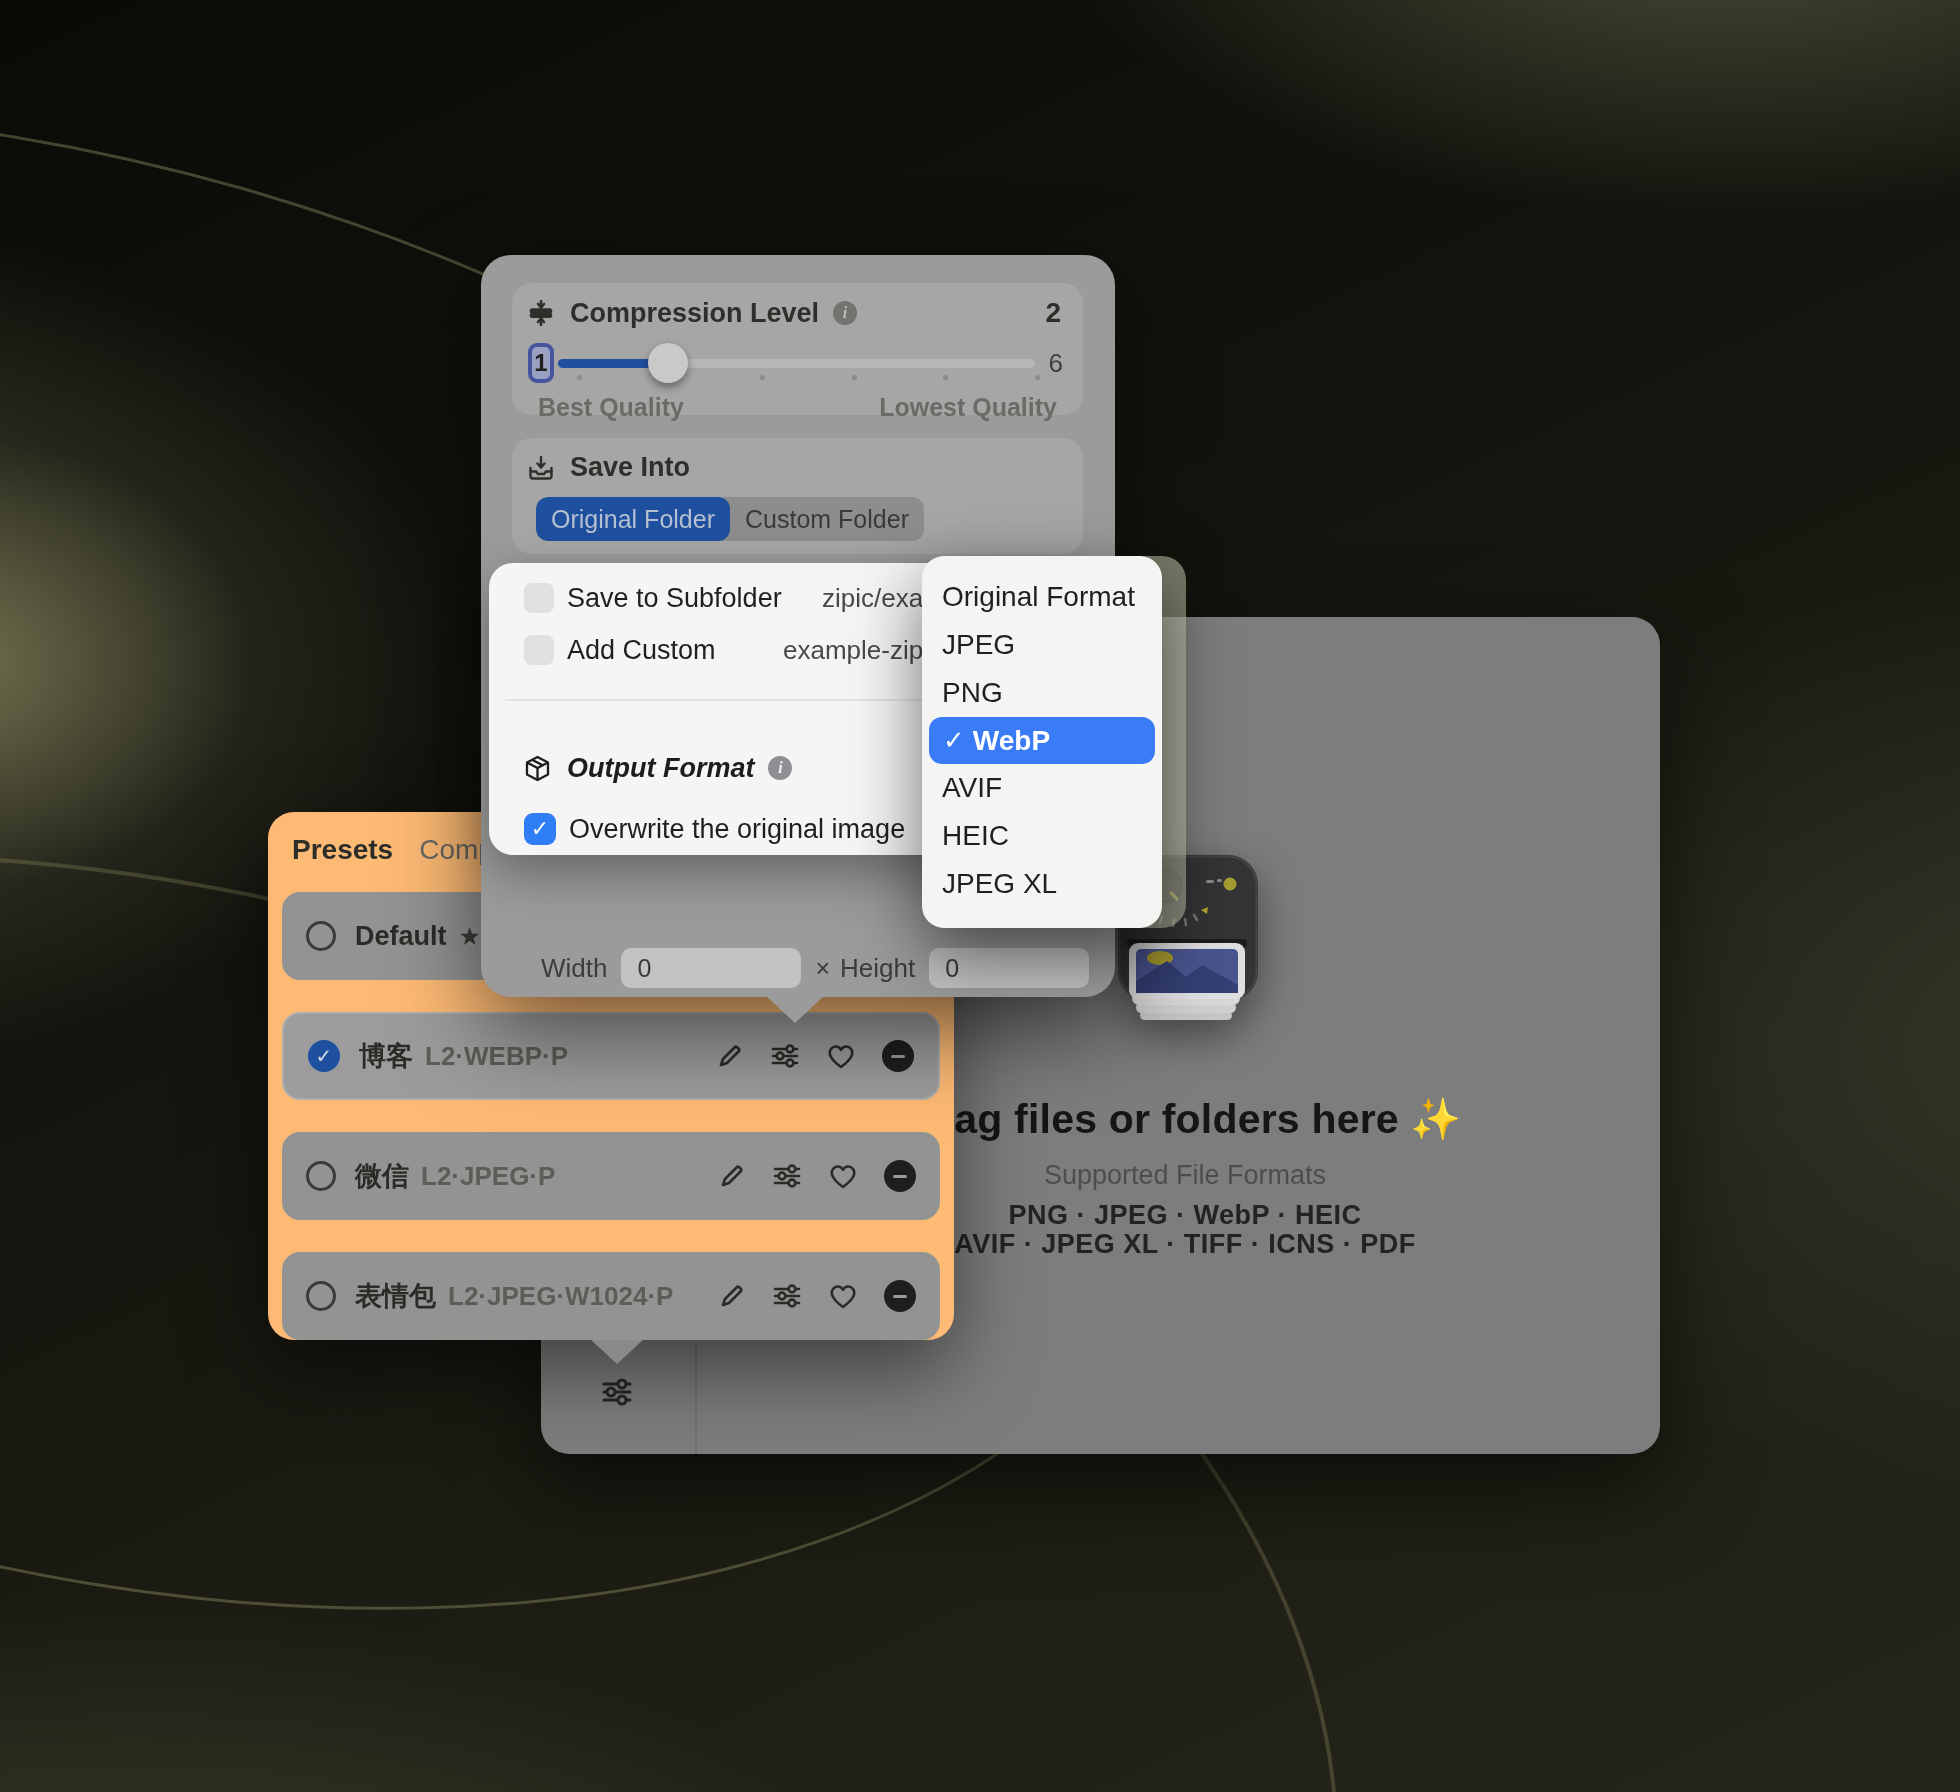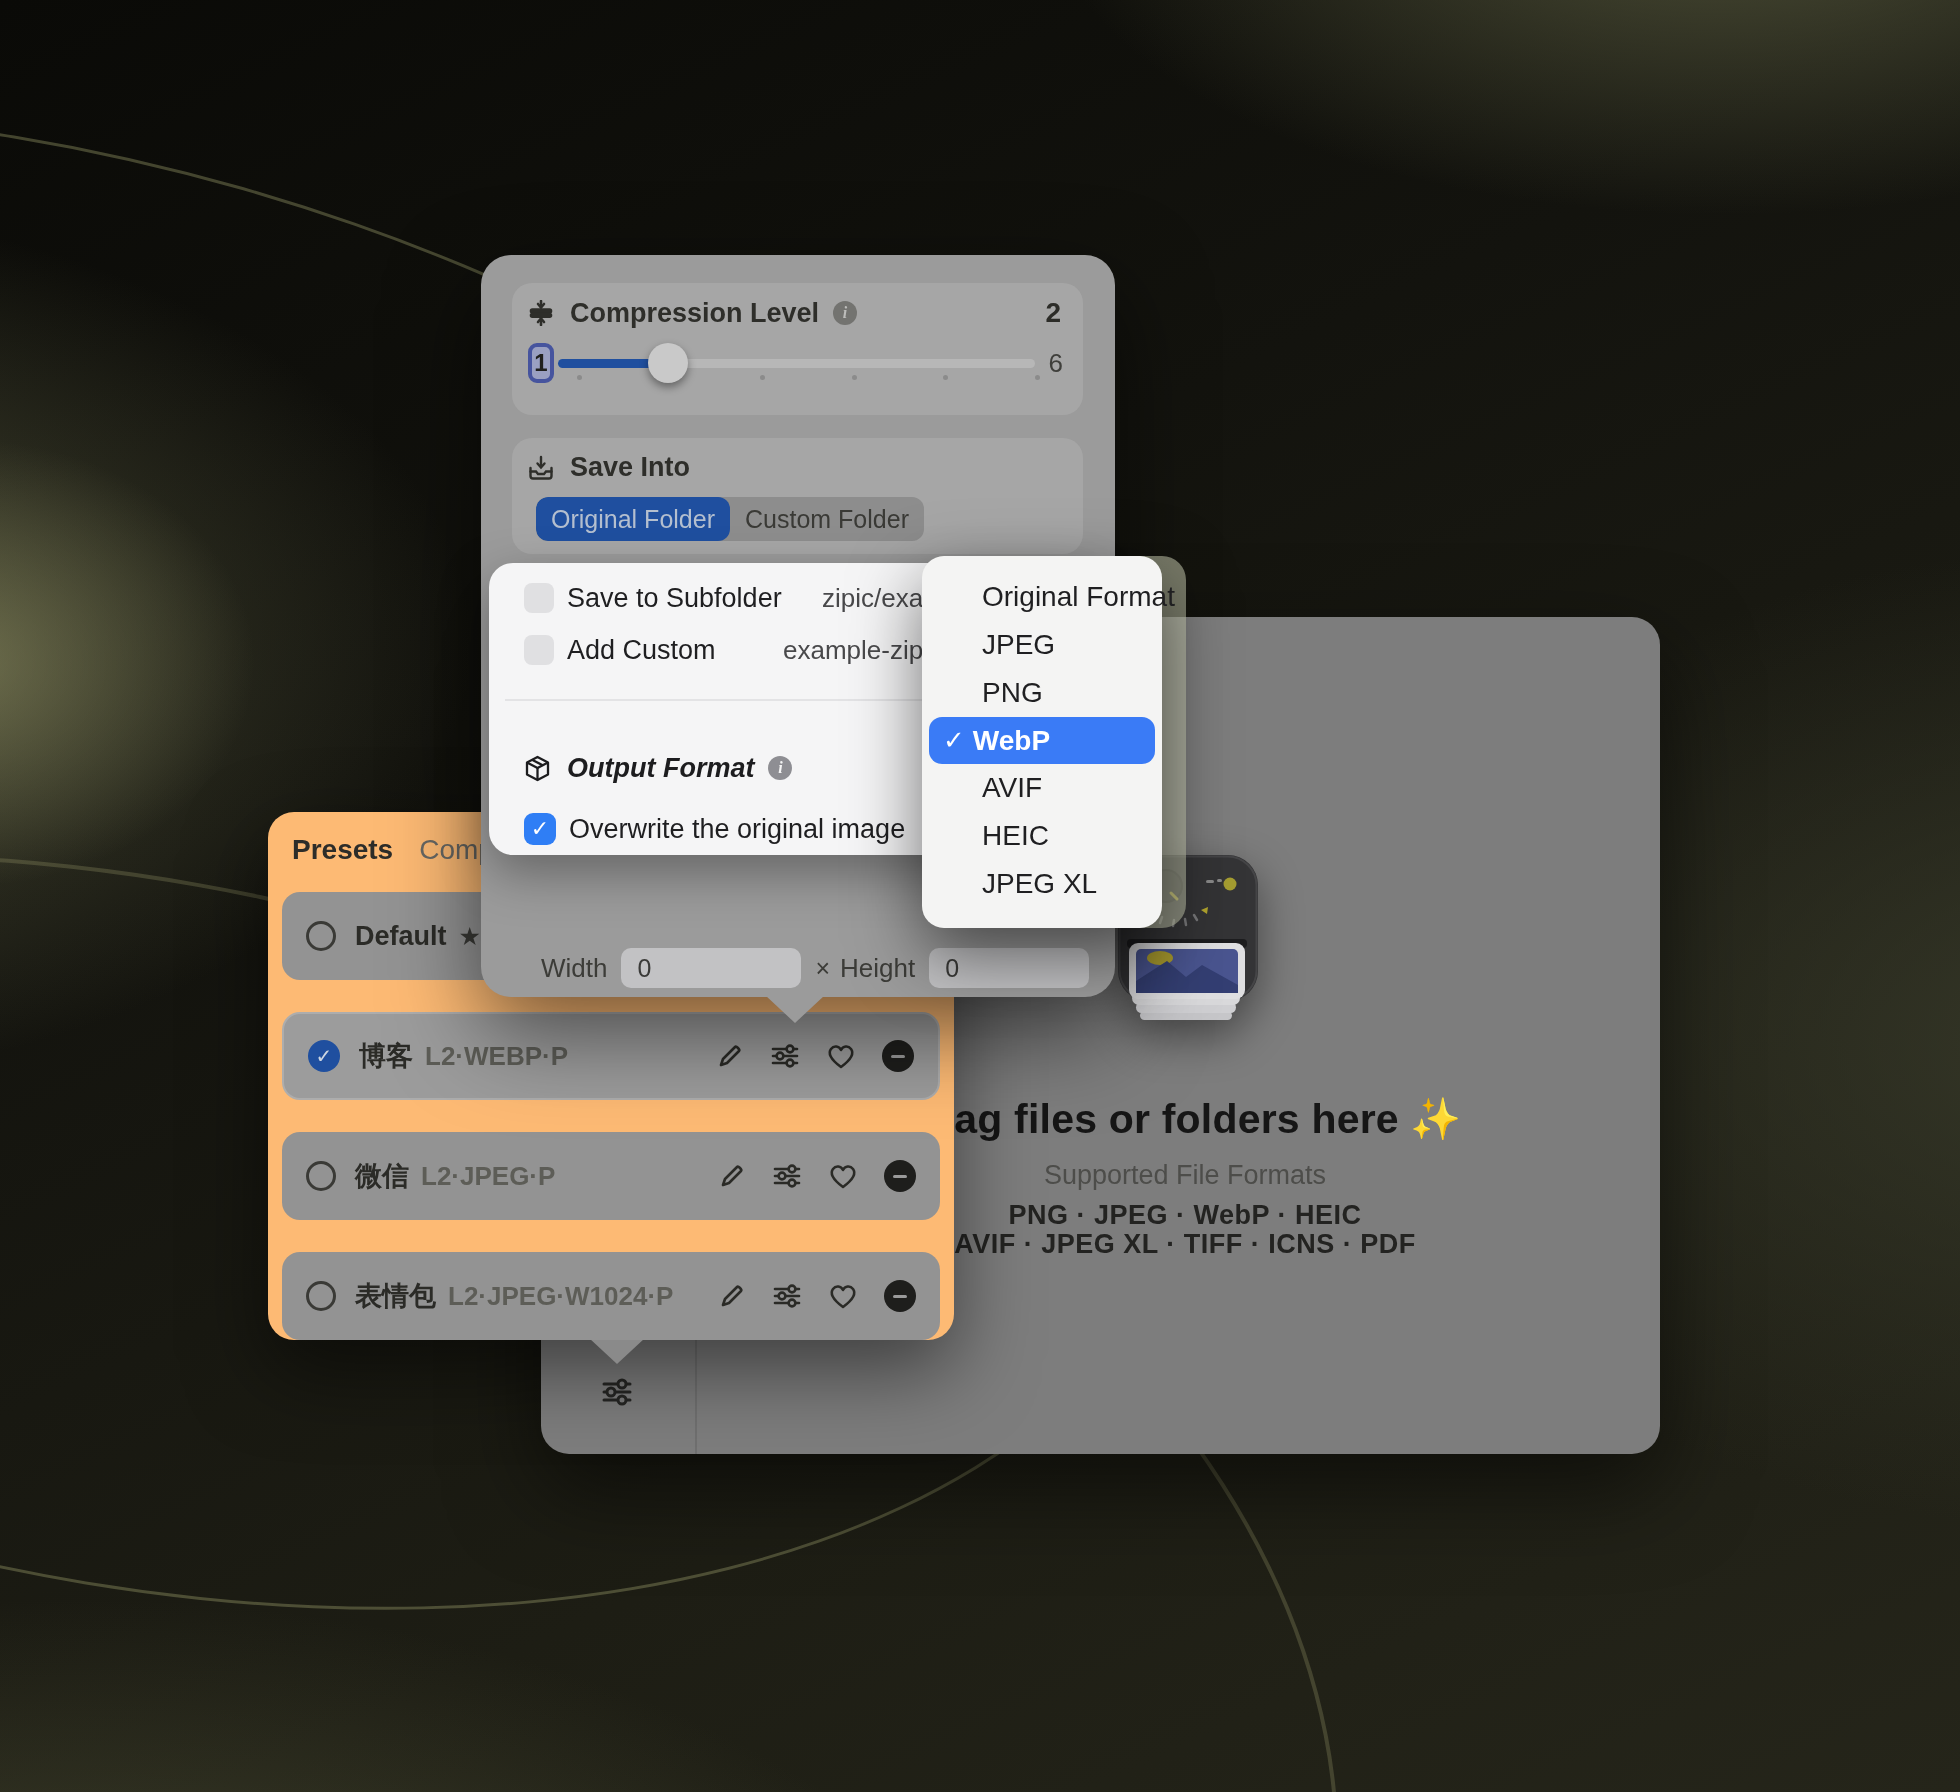--- a/index.html
+++ b/index.html
@@ -126,21 +126,21 @@
     font-size:25px; color:#3a3a38; padding-left:16px; font-family:inherit; }
   .dim-x{ font-size:25px; color:#3c3c38; margin:0 10px 0 14px; }
 
   
   .menu-backdrop{ position:absolute; left:922px; top:556px; width:264px; height:372px;
     background:rgba(203,206,178,.55); border-radius:24px; }
   .format-menu{
     position:absolute; left:922px; top:556px; width:240px; height:372px;
     background:#f4f4f3; border-radius:22px; box-shadow:0 26px 70px rgba(0,0,0,.55); padding-top:17px;
   }
-  .m-item{ height:48px; display:flex; align-items:center; padding-left:60px; font-size:28px; color:#1f1f21; cursor:pointer; white-space:nowrap; }
+  .m-item{ height:48px; display:flex; align-items:center; padding-left:20px; font-size:28px; color:#1f1f21; cursor:pointer; white-space:nowrap; }
   .m-item.sel{ height:47px; margin:0 7px; padding-left:14px; background:#3a7bf6; border-radius:13px; color:#ffffff; font-weight:bold; }
   .m-check{ margin-right:8px; font-size:26px; }
 
   svg{ display:block; }
 </style>
 </head>
 <body>
 
 <div class="swoosh s1"></div>
 <div class="swoosh s2"></div>
@@ -346,20 +346,24 @@
             <i style="left:23.2%"></i>
             <i style="left:42.4%"></i>
             <i style="left:61.6%"></i>
             <i style="left:80.8%"></i>
             <i style="left:100%"></i>
         </span>
         <span class="slider-thumb"></span>
       </span>
       <span class="max-num">6</span>
     </div>
+    <div class="slider-labels">
+      <span>Best Quality</span>
+      <span>Lowest Quality</span>
+    </div>
   </div>
 
   <div class="dim-card card-saveinto">
     <div class="card-head">
       <span>
         <svg width="26" height="26" viewBox="0 0 26 26">
           <g stroke="#2e2e2a" stroke-width="2.4" stroke-linecap="round" fill="none">
             <line x1="13" y1="2" x2="13" y2="12"></line>
               <path d="M9.5 8.5 L13 12.5 L16.5 8.5"></path>
             <path d="M2.5 13 L2.5 21 Q2.5 23.5 5 23.5 L21 23.5 Q23.5 23.5 23.5 21 L23.5 13"></path>

